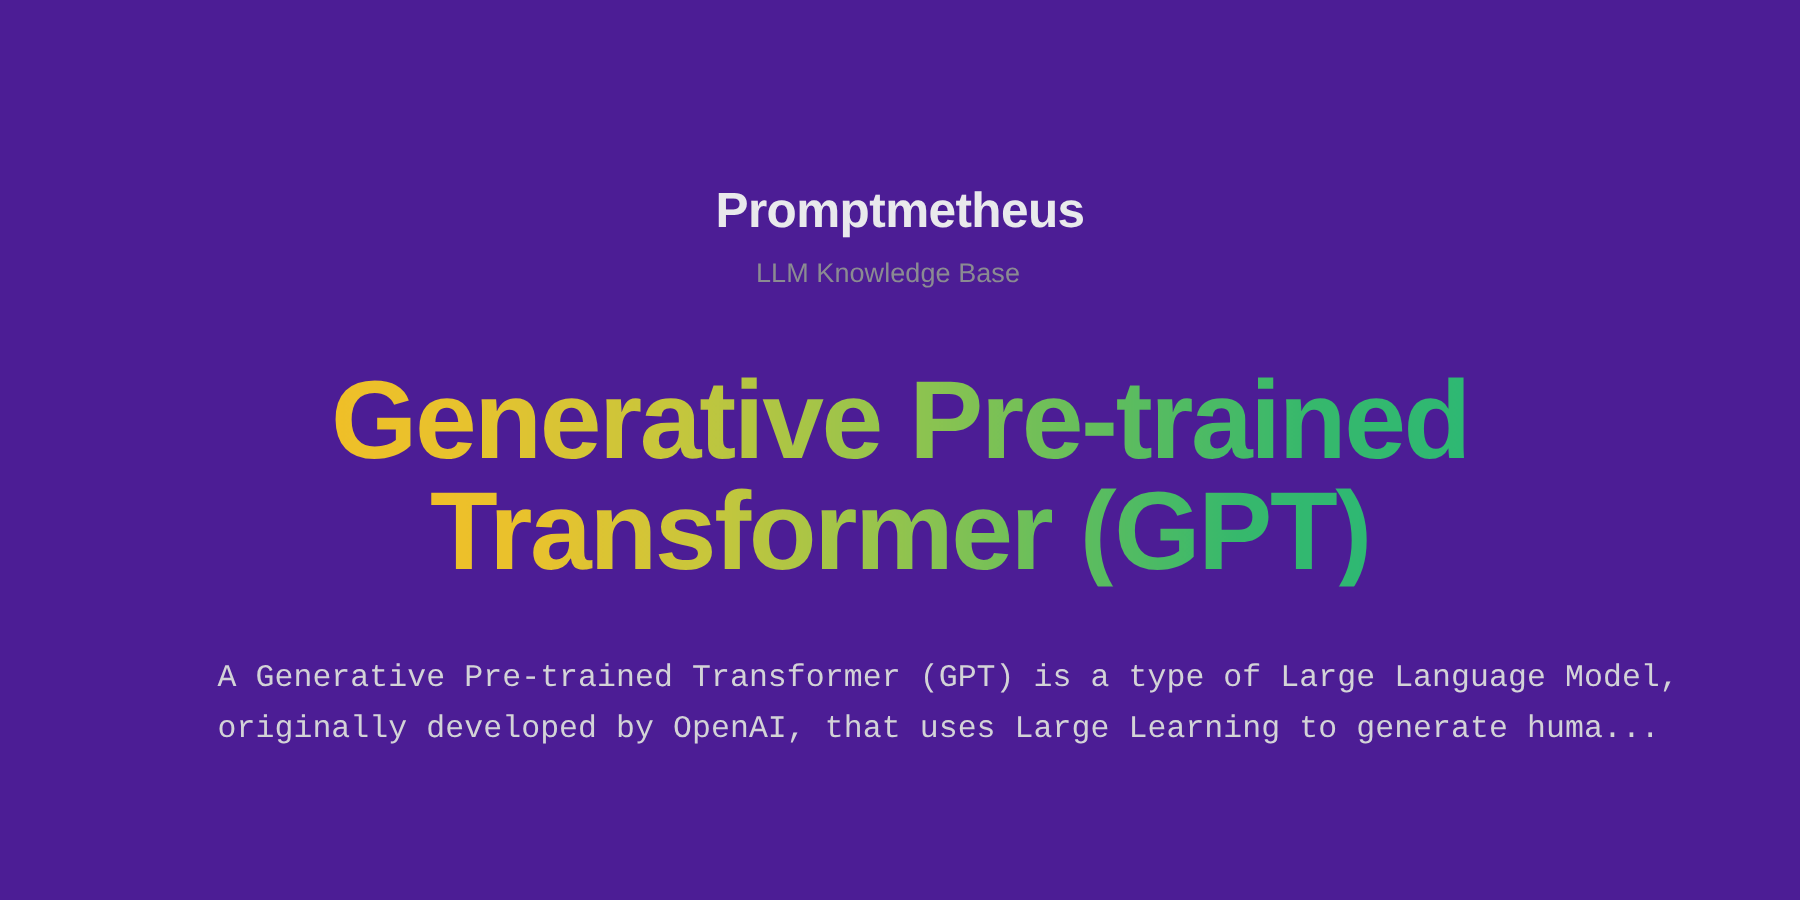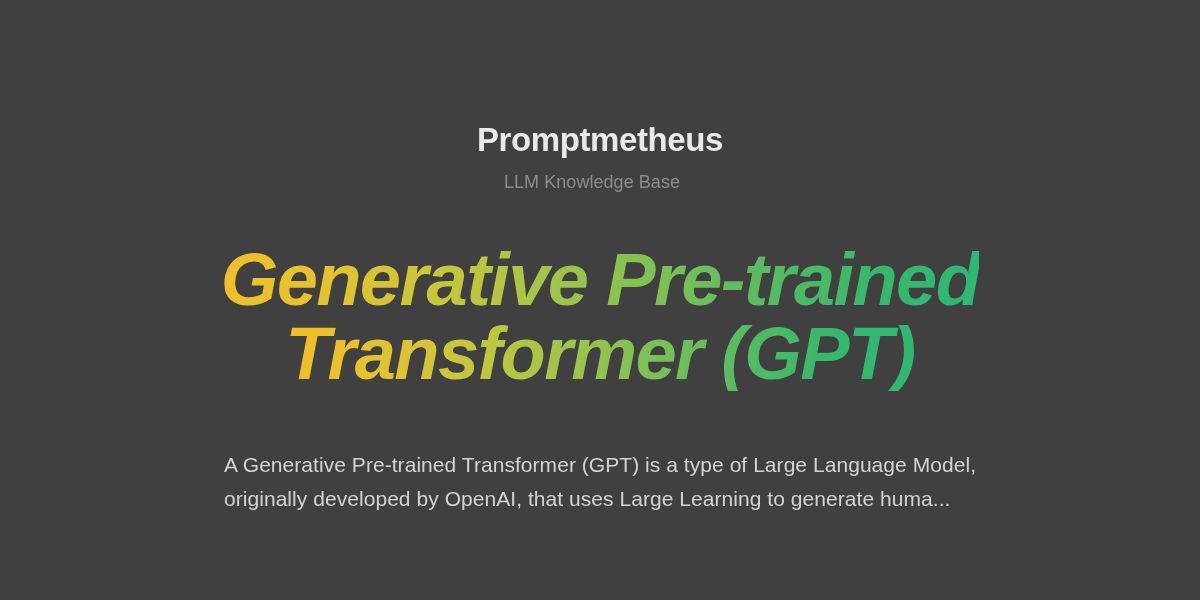--- a/index.html
+++ b/index.html
@@ -18,21 +18,21 @@
 
   #og-card {
     width: 1200px;
     height: 600px;
     box-sizing: border-box;
     display: flex;
     flex-direction: column;
     align-items: center;
     justify-content: flex-start;
     padding-top: 118px;
-    background: #404040;
+    background: #4c1d95;
   }
 
   
   .brand-block {
     display: flex;
     flex-direction: column;
     align-items: center;
     text-align: center;
   }
 
@@ -51,28 +51,27 @@
     font-weight: 400;
     line-height: 26px;
     color: #8b8b92;
     letter-spacing: 0.05px;
     margin: 7px 16px 0 0;
     white-space: nowrap;
   }
 
   
   .entry-title {
-    margin: 48px 0 12px 0;
+    margin: 48px 0 0 0;
     text-align: center;
     font-size: 74px;
     font-weight: 800;
     line-height: 74px;
     letter-spacing: -1.6px;
     max-width: 1020px;
-    font-style: italic;
   }
 
   .entry-title .title-line {
     display: block;
     width: fit-content;
     margin: 0 auto;
     background-image: linear-gradient(
       90deg,
       #efbf28 0%,
       #e7c22e 12%,
@@ -85,27 +84,28 @@
     -webkit-background-clip: text;
     background-clip: text;
     -webkit-text-fill-color: transparent;
     color: transparent;
     white-space: nowrap;
   }
 
   
   .entry-description {
     margin: 45px 0 0 0;
-    text-align: left;
+    text-align: center;
     font-size: 21px;
     font-weight: 400;
     line-height: 34px;
     color: #d3d3d7;
     letter-spacing: 0.05px;
     max-width: 910px;
+    font-family: Liberation Mono, monospace;
   }
   .entry-description .desc-line {
     display: block;
     white-space: nowrap;
   }
 </style>
 </head>
 <body>
 
 <div id="og-card">

